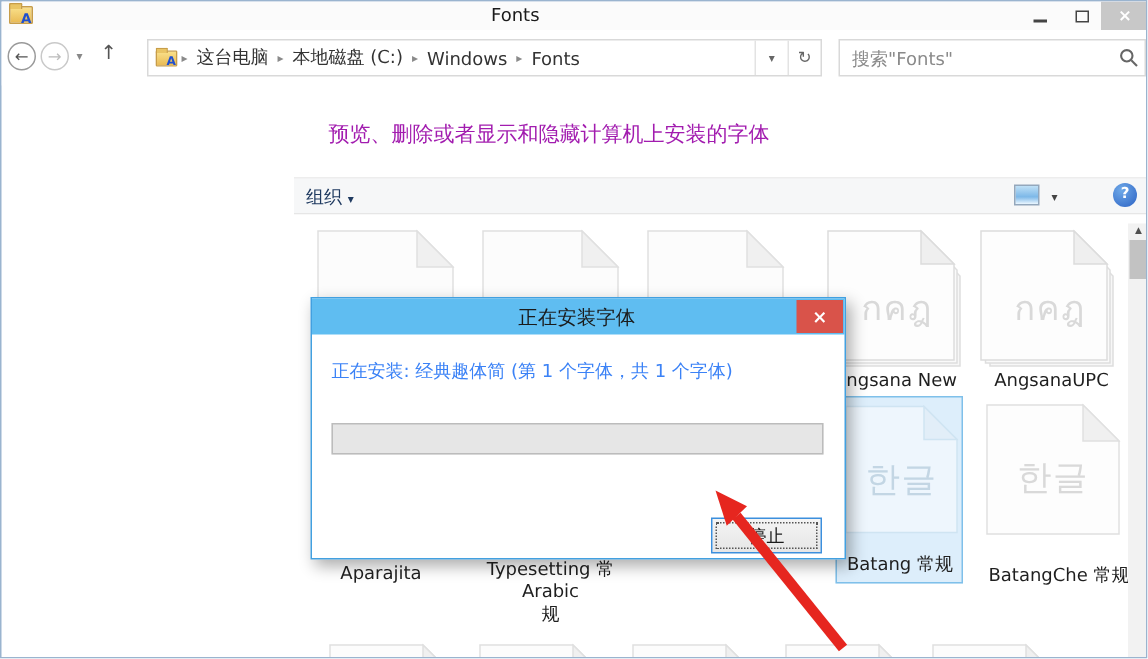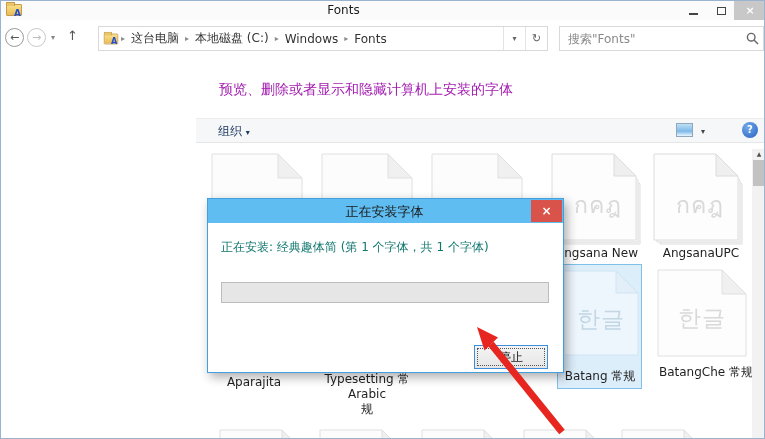--- a/index.html
+++ b/index.html
@@ -38,21 +38,21 @@
   .folder .fa { position:absolute; right:0px; bottom:-3px; font-size:9px; font-weight:bold; color:#1f4fd0; line-height:1; }
   .tb-folder { position:absolute; left:5px; top:3px; }
 
   
   .sidebar { position:absolute; left:0; top:56px; width:195px; height:383px; background:#fff; }
   .side-link { position:absolute; left:8px; font-size:12px; color:#1a3a8c; white-space:nowrap; cursor:pointer; }
 
   
   .heading { position:absolute; left:218px; top:80px; font-size:14px; color:#a21caf; }
   .toolbar { position:absolute; left:195px; top:117px; width:570px; height:25px; background:#f6f7f8; border-top:1px solid #ededed; border-bottom:1px solid #e6e6e6; }
-  .organize { position:absolute; left:22px; top:4px; font-size:12px; color:#1f3a60; cursor:pointer;text-align:right; }
+  .organize { position:absolute; left:8px; top:4px; font-size:12px; color:#1f3a60; cursor:pointer;text-align:right; }
   .organize .dd { font-size:8px; color:#1f3a60; }
   .view-ico { position:absolute; left:480px; top:4px; width:17px; height:14px; border:1px solid #93a7bc; background:linear-gradient(#bfe0f6,#7db8e8 60%,#eaf6ff); }
   .view-dd { position:absolute; left:505px; top:8px; font-size:8px; color:#444; }
   .help-ico { position:absolute; left:546px; top:3px; width:16px; height:16px; border-radius:50%; background:radial-gradient(circle at 35% 30%,#6fa9e8,#2b62c4); color:#fff; font-size:10px; font-weight:bold; text-align:center; line-height:16px; }
 
   .listarea { position:absolute; left:195px; top:142px; width:570px; height:297px; background:#fff; }
 
   
   .ficon { position:absolute; }
   .ficon svg { display:block; }
@@ -63,21 +63,21 @@
   
   .scroll { position:absolute; left:751px; top:148px; width:14px; height:291px; background:#f2f2f2; }
   .scroll .sb-up { position:absolute; top:0; left:0; width:14px; height:10px; font-size:6px; color:#505050; text-align:center; line-height:10px; }
   .scroll .thumb { position:absolute; top:11px; left:1px; width:12px; height:26px; background:#c2c2c2; }
 
   
   .dialog { position:absolute; left:206px; top:197px; width:357px; height:175px; background:#fff; border:1px solid #42a0e0; box-shadow:3px 4px 10px rgba(0,0,0,.33); z-index:10; }
   .dlg-title { position:absolute; left:0; top:0; right:0; height:24px; background:#5fbdf1; }
   .dlg-title .t { position:absolute; left:0; right:34px; top:4px; text-align:center; font-size:13px; color:#1a1a1a;margin-left:32px; }
   .dlg-close { position:absolute; right:1px; top:1px; width:31px; height:22px; background:#d9534a; color:#fff; font-size:12px; font-weight:bold; text-align:center; line-height:22px; }
-  .dlg-msg { position:absolute; left:13px; top:40px; font-size:12px; color:#0f766e; }
+  .dlg-msg { position:absolute; left:13px; top:40px; font-size:12px; color:#3b82f6; }
   .progress { position:absolute; left:13px; top:83px; width:328px; height:21px; border:1px solid #bcbcbc; background:#e6e6e6; }
   .progress .fill { height:100%; width:0%; background:#3cc23c; }
   .stop-btn { position:absolute; left:266px; top:146px; width:74px; height:24px; border:1px solid #3c8fdd; background:linear-gradient(#f4f4f4,#e6e6e6); font-size:12px; color:#1a1a1a; text-align:center; line-height:22px; outline:1px dotted #555; outline-offset:-4px; cursor:pointer; }
 
   .arrow-svg { position:absolute; left:0; top:0; z-index:30; pointer-events:none; }
 </style>
 </head>
 <body>
 
 <div id="win">
@@ -201,21 +201,21 @@
       <div class="flabel" style="left:-8px;top:104px;width:100px">Batang 常规</div>
     </div>
 
     <div class="ficon" style="left:461px;top:126px">
       <svg width="90" height="88" viewBox="0 0 90 88">
           <path d="M1 1 h64 l24 24 v62 h-88 z" fill="#fdfdfd" stroke="#e0e0e0"></path>
           <path d="M65 1 l24 24 h-24 z" fill="#f0f0f0" stroke="#e0e0e0"></path>
         </svg>
       <span class="glyph">한글</span>
     </div>
-    <div class="flabel" style="left:455px;top:222px;width:110px">BatangChe 常规</div>
+    <div class="flabel" style="left:455px;top:233px;width:110px">BatangChe 常规</div>
 
     <div class="ficon" style="left:23px;top:286px">
         <svg width="88" height="40" viewBox="0 0 88 40">
           <path d="M1 1 h62 l24 24 v15 h-86 z" fill="#fcfcfc" stroke="#e0e0e0"></path>
           <path d="M63 1 l24 24 h-24 z" fill="#f0f0f0" stroke="#e0e0e0"></path>
         </svg>
       </div>
     <div class="ficon" style="left:123px;top:286px">
         <svg width="88" height="40" viewBox="0 0 88 40">
           <path d="M1 1 h62 l24 24 v15 h-86 z" fill="#fcfcfc" stroke="#e0e0e0"></path>

